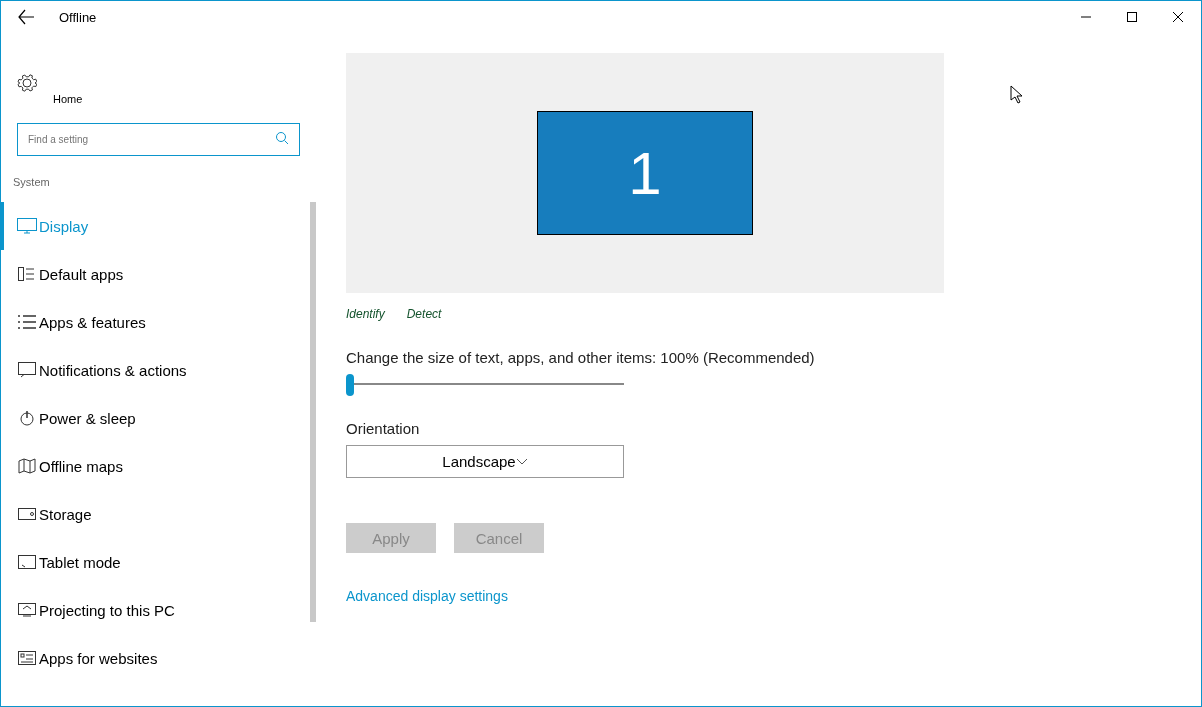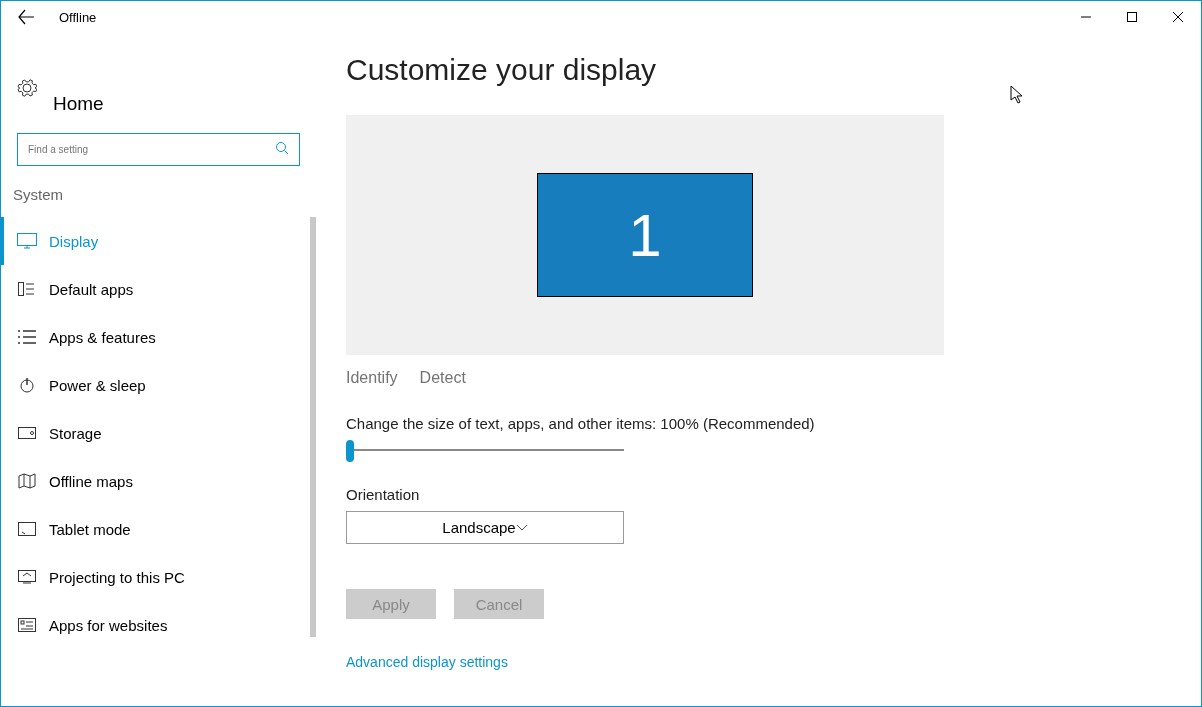--- a/index.html
+++ b/index.html
@@ -8,37 +8,37 @@
 .titlebar { height: 32px; display: flex; align-items: center; padding-left: 10px; }
 .titlebar .back-btn { width: 30px; height: 30px; display: flex; align-items: center; justify-content: center; cursor: pointer; }
 .titlebar .title { margin-left: 18px; font-size: 13px; color: #000; }
 .titlebar .win-controls { margin-left: auto; display: flex; }
 .titlebar .win-controls div { width: 46px; height: 32px; display: flex; align-items: center; justify-content: center; cursor: pointer; }
 
 .layout { display: flex; height: calc(100% - 32px); }
 
 .sidebar { width: 315px; padding-top: 24px; position: relative; }
 .home-row { display: flex; align-items: center; padding: 8px 16px 18px 16px; gap: 16px; }
-.home-row .label { font-size: 19px; margin-top: 28px; }
+.home-row .label { font-size: 11px; margin-top: 28px; }
 .search-box { margin: 0 16px 20px 16px; height: 33px; border: 1px solid #0b95cc; display: flex; align-items: center; padding: 0 10px; }
 .search-box input { flex: 1; border: none; outline: none; font-size: 10px; color: #666; background: transparent; }
 .search-box .search-icon { color: #0b95cc; font-size: 14px; }
-.category-label { padding: 0 16px 14px 12px; font-size: 15px; color: #666; }
+.category-label { padding: 0 16px 14px 12px; font-size: 11px; color: #666; }
 .nav-list { position: relative; }
-.nav-item { display: flex; align-items: center; height: 48px; padding-left: 16px; gap: 12px; cursor: pointer; font-size: 15px; color: #000; }
+.nav-item { display: flex; align-items: center; height: 48px; padding-left: 16px; gap: 2px; cursor: pointer; font-size: 15px; color: #000; }
 .nav-item.active { color: #0b95cc; border-left: 3px solid #0b95cc; padding-left: 13px; }
 .nav-item .icon { width: 20px; height: 20px; display: flex; align-items: center; justify-content: center; }
 .scroll-thumb { position: absolute; right: 0; top: 0; width: 6px; height: 420px; background: #c8c8c8; }
 
 .main { flex: 1; padding: 20px 0 0 30px; position: relative; }
 .main h1 { font-size: 30px; font-weight: 300; color: #222; margin-bottom: 28px; }
 .monitor-preview { width: 598px; height: 240px; background: #f0f0f0; display: flex; align-items: center; justify-content: center; margin-bottom: 14px; }
 .monitor { width: 216px; height: 124px; background: #177dbd; border: 1px solid #000; color: #fff; display: flex; align-items: center; justify-content: center; font-size: 60px; font-weight: 300; }
 .links-row { display: flex; gap: 22px; margin-bottom: 28px; }
-.links-row a { color: #737373; font-size: 16px; text-decoration: none; cursor: pointer; }
+.links-row a { color: #14532d; font-size: 12px; text-decoration: none; cursor: pointer; font-style: italic; }
 .setting-label { font-size: 15px; color: #222; margin-bottom: 8px; }
 .slider-wrap { width: 278px; margin-bottom: 26px; position: relative; height: 20px; }
 .slider-track { position: absolute; top: 9px; left: 0; width: 100%; height: 2px; background: #888; }
 .slider-thumb { position: absolute; left: 0; top: 0; width: 8px; height: 22px; border-radius: 4px; background: #0b95cc; }
 .select-box { width: 278px; height: 33px; border: 1px solid #999; display: flex; align-items: center; padding: 4px 10px; font-size: 15px; margin-top: 0; margin-bottom: 30px; justify-content: center; cursor: pointer; }
 .btn-row { display: flex; gap: 18px; margin-bottom: 34px; margin-top: 45px; }
 .btn { width: 90px; height: 30px; background: #ccc; color: #888; display: flex; align-items: center; justify-content: center; font-size: 15px; cursor: default; }
 .adv-link { color: #0b95cc; font-size: 14px; text-decoration: none; cursor: pointer; }
 .cursor { position: absolute; top: 52px; left: 694px; }
 </style>
@@ -116,46 +116,55 @@
       <div class="nav-item">
         <span class="icon">
             <svg width="18" height="14" viewBox="0 0 18 14">
               <path d="M0 1h2M5 1h13M0 7h2M5 7h13M0 13h2M5 13h13" stroke="#333" stroke-width="1.5"></path>
             </svg>
           </span>
         <span>Apps &amp; features</span>
       </div>
       <div class="nav-item">
         <span class="icon">
+            <svg width="18" height="16" viewBox="0 0 18 16">
+              <rect x="0.5" y="0.5" width="17" height="12" stroke="#333" fill="none"></rect>
+              <path d="M3 15 L6 12.5" stroke="#333"></path>
+            </svg>
+          </span>
+        <span>Notifications &amp; actions</span>
+      </div>
+      <div class="nav-item">
+        <span class="icon">
             <svg width="16" height="16" viewBox="0 0 16 16">
               <circle cx="8" cy="9" r="6" stroke="#333" fill="none"></circle>
               <path d="M8 1 V8" stroke="#333" stroke-width="1.5"></path>
             </svg>
           </span>
         <span>Power &amp; sleep</span>
       </div>
       <div class="nav-item">
         <span class="icon">
+            <svg width="18" height="16" viewBox="0 0 18 16">
+              <path d="M1 3 L6 1 L12 3 L17 1 V13 L12 15 L6 13 L1 15 Z M6 1 V13 M12 3 V15" stroke="#333" fill="none"></path>
+            </svg>
+          </span>
+        <span>Offline maps</span>
+      </div>
+      <div class="nav-item">
+        <span class="icon">
             <svg width="18" height="12" viewBox="0 0 18 12">
               <rect x="0.5" y="0.5" width="17" height="11" stroke="#333" fill="none"></rect>
               <circle cx="14" cy="6" r="1.5" stroke="#333" fill="none"></circle>
             </svg>
           </span>
         <span>Storage</span>
       </div>
       <div class="nav-item">
         <span class="icon">
-            <svg width="18" height="16" viewBox="0 0 18 16">
-              <path d="M1 3 L6 1 L12 3 L17 1 V13 L12 15 L6 13 L1 15 Z M6 1 V13 M12 3 V15" stroke="#333" fill="none"></path>
-            </svg>
-          </span>
-        <span>Offline maps</span>
-      </div>
-      <div class="nav-item">
-        <span class="icon">
             <svg width="18" height="14" viewBox="0 0 18 14">
               <rect x="0.5" y="0.5" width="17" height="13" stroke="#333" fill="none"></rect>
               <path d="M4 10 L7 12" stroke="#333"></path>
             </svg>
           </span>
         <span>Tablet mode</span>
       </div>
       <div class="nav-item">
         <span class="icon">
             <svg width="18" height="14" viewBox="0 0 18 14">
@@ -174,21 +183,20 @@
               <path d="M8 4h7M8 8h7M3 11h12" stroke="#333"></path>
             </svg>
           </span>
         <span>Apps for websites</span>
       </div>
       <div class="scroll-thumb"></div>
     </div>
   </div>
 
   <div class="main">
-    <h1>Customize your display</h1>
     <div class="monitor-preview">
       <div class="monitor">
           <span>1</span>
         </div>
     </div>
     <div class="links-row">
       <a>Identify</a>
       <a>Detect</a>
     </div>
     <div class="setting-label">Change the size of text, apps, and other items: 100% (Recommended)</div>

